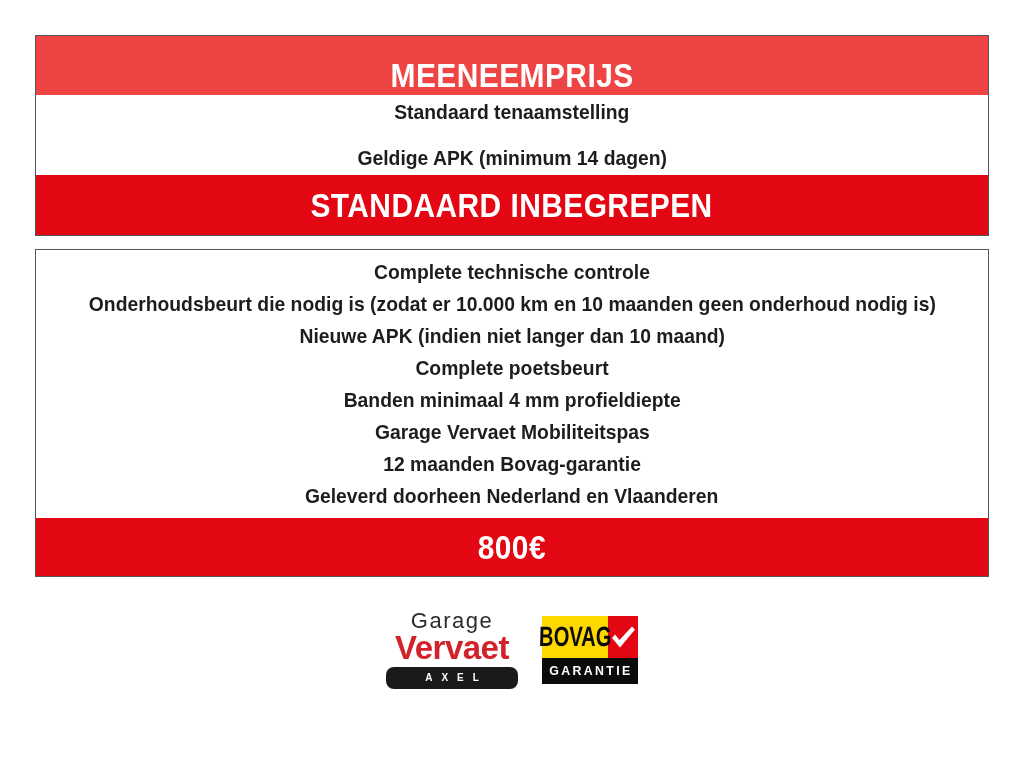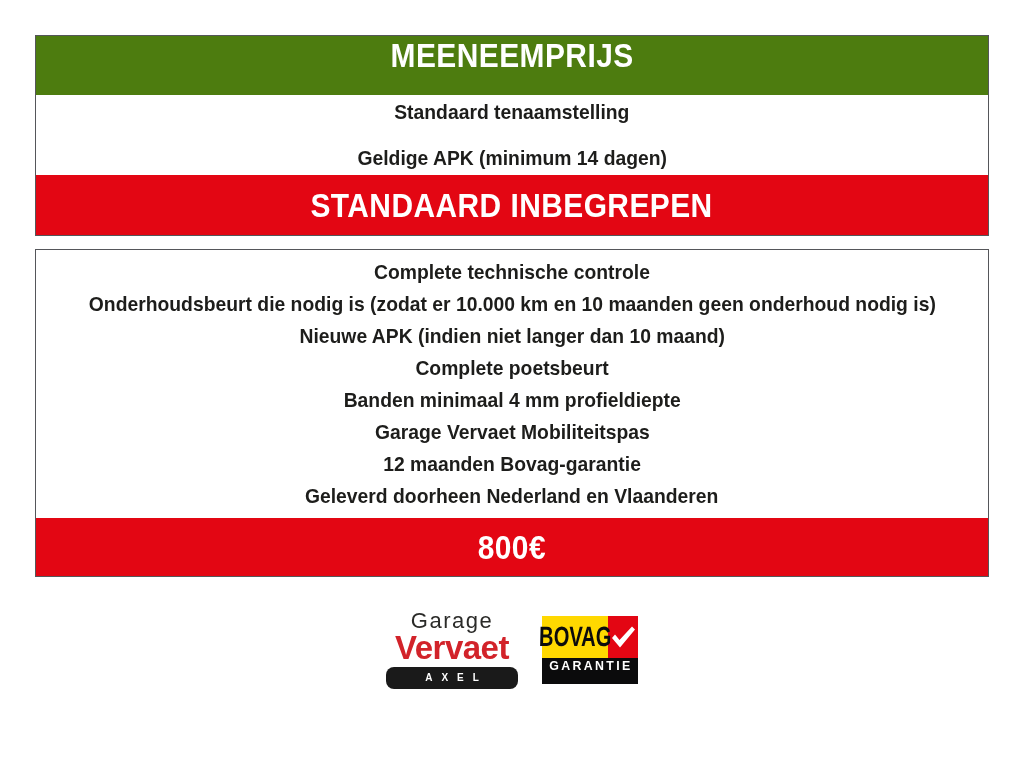--- a/index.html
+++ b/index.html
@@ -4,23 +4,23 @@
 <style>
   * { margin: 0; padding: 0; box-sizing: border-box; }
   html, body { width: 1024px; height: 768px; background: #ffffff; overflow: hidden; }
   body { font-family: "Liberation Sans", sans-serif; }
 
   .poster { width: 954px; margin: 35px auto 0 auto; }
 
   .section { border: 1px solid #55565a; background: #ffffff; }
 
   .bar-black {
-    background: #4d7c0f;
+    background: #ef4444;
     height: 59px;
-    display: flex; align-items: flex-start; justify-content: center;
+    display: flex; align-items: flex-end; justify-content: center;
   }
   .section.garantie .bar-black { height: 58px; }
 
   .bar-red {
     background: #e30613;
     height: 60px;
     display: flex; align-items: center; justify-content: center;
   }
   .section.garantie .bar-red { height: 58px; }
 
@@ -111,21 +111,21 @@
     transform-origin: 50% 50%;
   }
   .bovag-red {
     background: #e30613;
     width: 30px; height: 42px;
     display: flex; align-items: center; justify-content: center;
   }
   .bovag-bottom {
     background: #0b0b0c;
     height: 26px;
-    display: flex; justify-content: center;
+    display: flex; align-items: center; justify-content: center;
   }
   .bovag-bottom span {
     color: #ffffff;
     font-size: 13px;
     font-weight: bold;
     letter-spacing: 2.5px;
     margin-right: -2.5px;
     white-space: nowrap;
     transform: scaleX(0.95);
     transform-origin: 50% 50%;

